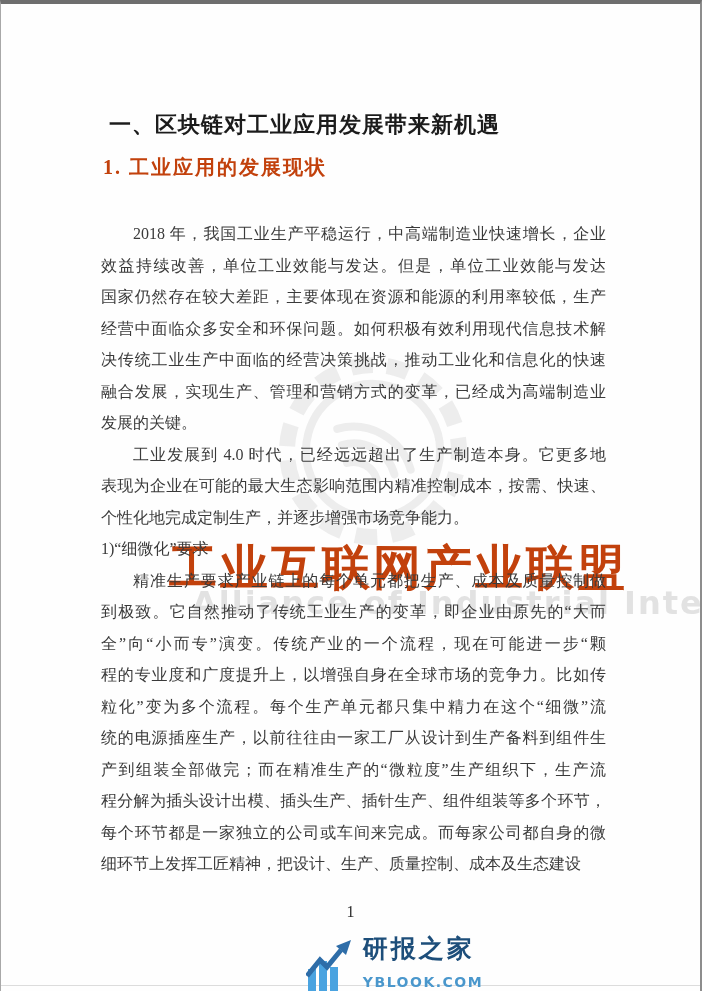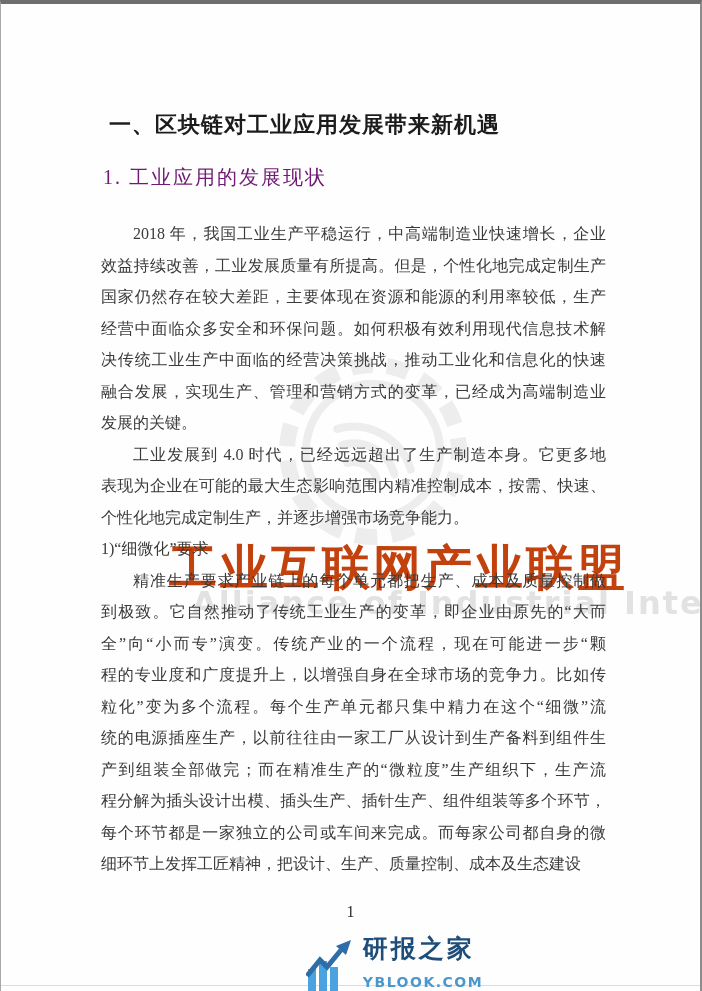--- a/index.html
+++ b/index.html
@@ -36,23 +36,23 @@
   }
 
   
   .h1 {
     position: absolute; left: 108px; top: 106px;
     font-family: "DejaVu Sans", "Liberation Sans", sans-serif;
     font-size: 22px; font-weight: bold; letter-spacing: 1px;
     color: #1c1c1c; white-space: nowrap; z-index: 2;
   }
   .h2 {
-    position: absolute; left: 102px; top: 160px;
-    font-size: 20px; font-weight: normal; letter-spacing: 2px;
-    color: #701a75; white-space: nowrap; z-index: 2;
+    position: absolute; left: 102px; top: 150px;
+    font-size: 20px; font-weight: bold; letter-spacing: 2px;
+    color: #c2410c; white-space: nowrap; z-index: 2;
   }
   .body-text {
     position: absolute; left: 100px; top: 214px; width: 505px; z-index: 2;
   }
   .line {
     height: 31.5px; line-height: 31.5px;
     font-size: 16px; color: #3a3a3a;
     text-align: justify; text-align-last: justify;
     overflow: hidden;
   }
@@ -107,21 +107,21 @@
   </svg>
 
   <div class="wm-cn">工业互联网产业联盟</div>
   <div class="wm-en">Alliance of Industrial Internet</div>
 
   <div class="h1">一、区块链对工业应用发展带来新机遇</div>
   <div class="h2">1. 工业应用的发展现状</div>
 
   <div class="body-text">
       <div class="line first">2018 年，我国工业生产平稳运行，中高端制造业快速增长，企业</div>
-      <div class="line">效益持续改善，工业发展质量有所提高。但是，个性化地完成定制生产</div>
+      <div class="line">效益持续改善，单位工业效能与发达。但是，单位工业效能与发达</div>
       <div class="line">国家仍然存在较大差距，主要体现在资源和能源的利用率较低，生产</div>
       <div class="line">经营中面临众多安全和环保问题。如何积极有效利用现代信息技术解</div>
       <div class="line">决传统工业生产中面临的经营决策挑战，推动工业化和信息化的快速</div>
       <div class="line">融合发展，实现生产、管理和营销方式的变革，已经成为高端制造业</div>
       <div class="line last">发展的关键。</div>
       <div class="line first">工业发展到 4.0 时代，已经远远超出了生产制造本身。它更多地</div>
       <div class="line">表现为企业在可能的最大生态影响范围内精准控制成本，按需、快速、</div>
       <div class="line last">个性化地完成定制生产，并逐步增强市场竞争能力。</div>
       <div class="line label">1)“细微化”要求</div>
       <div class="line first">精准生产要求产业链上的每个单元都把生产、成本及质量控制做</div>

